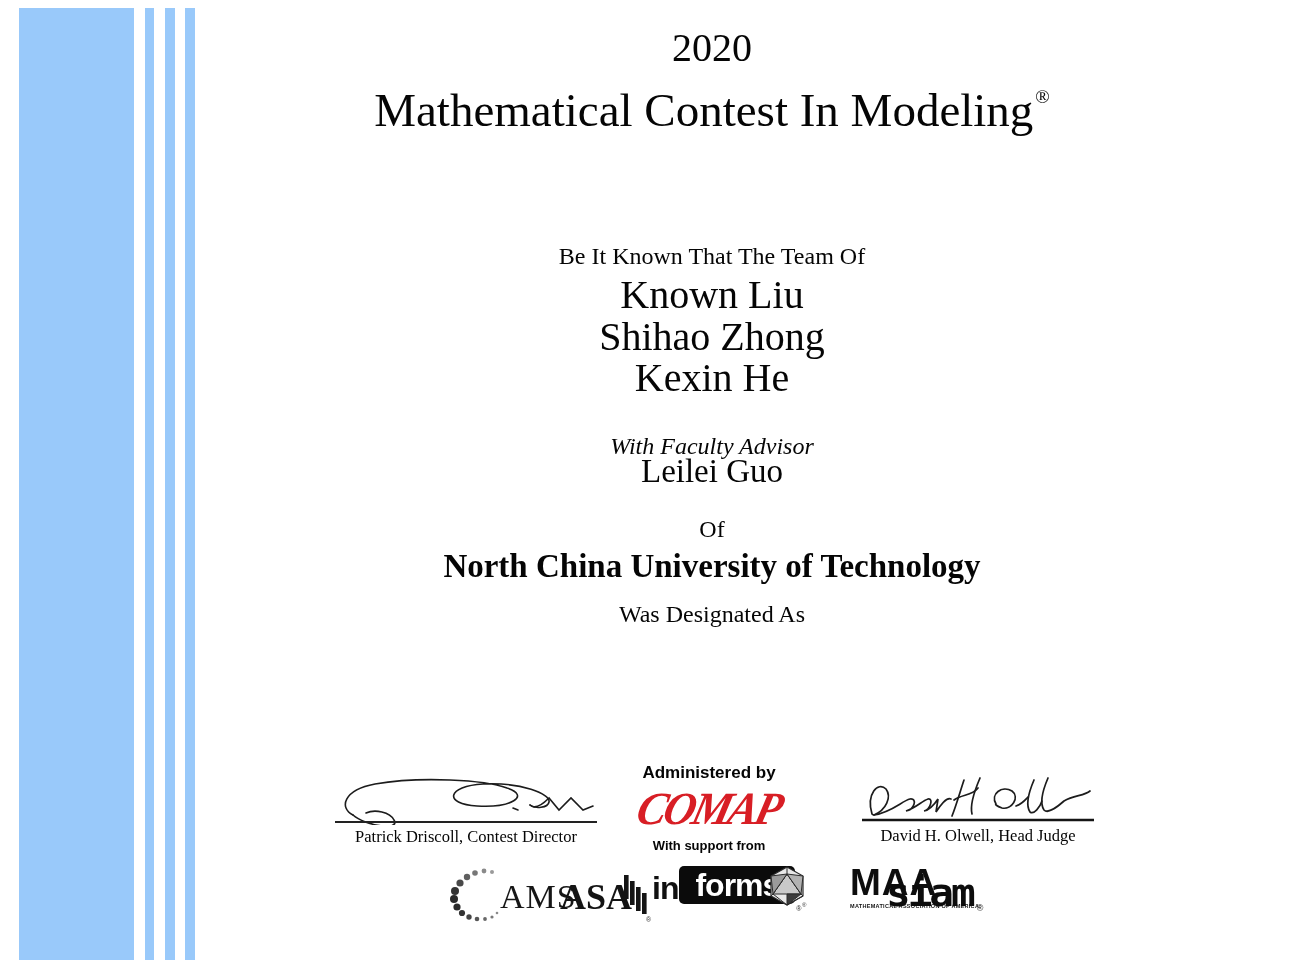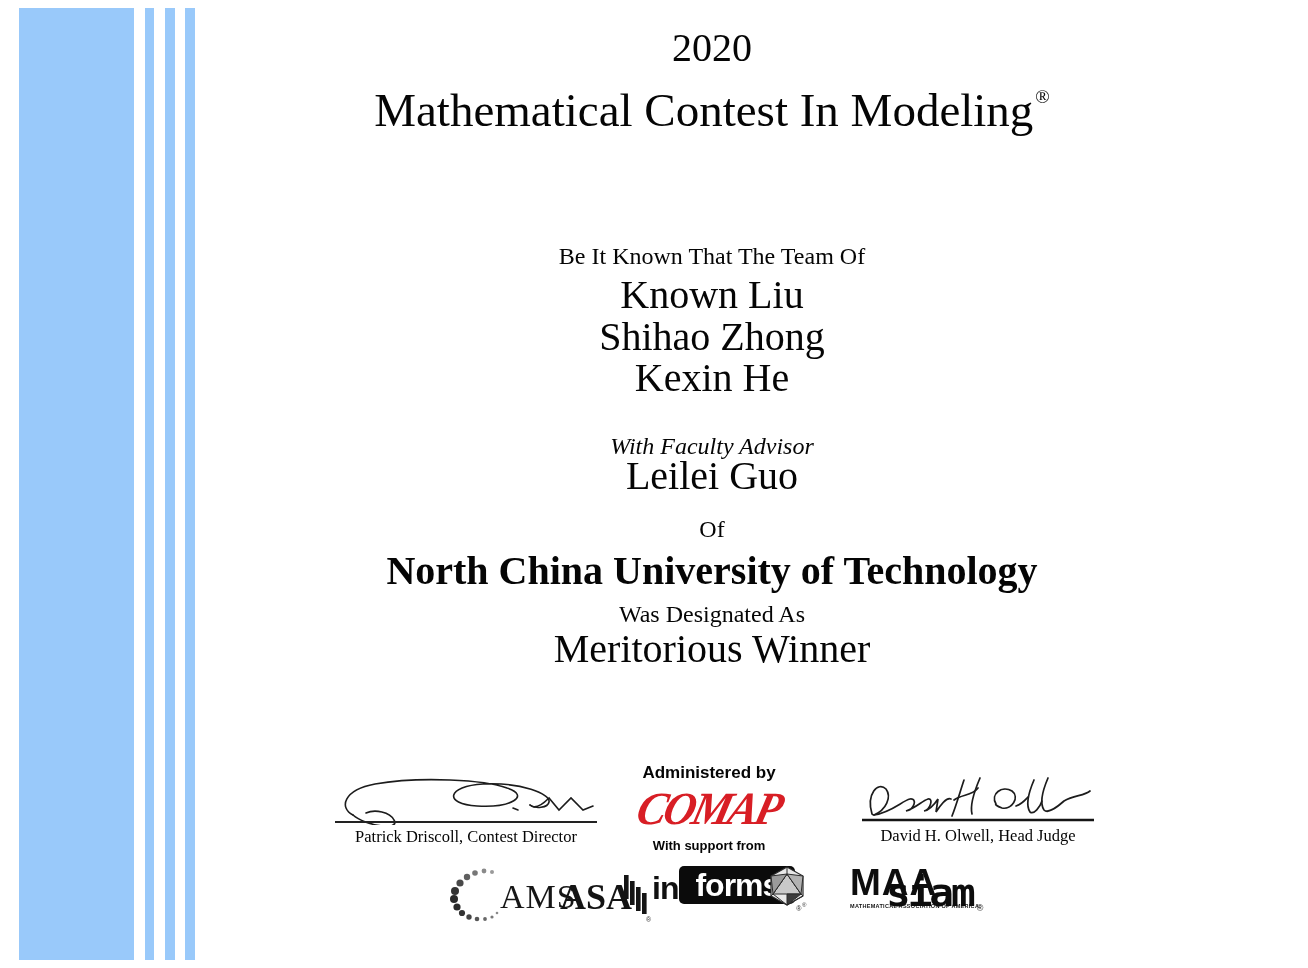--- a/index.html
+++ b/index.html
@@ -13,21 +13,21 @@
   .stripe-1    { left:145px; width:9px;  }
   .stripe-2    { left:165px; width:10px; }
   .stripe-3    { left:185px; width:10px; }
 
   
   .content { position:absolute; left:207px; width:1010px; text-align:center; }
   .t-year   { top:26px;  font-size:40px; line-height:1.1; }
   .t-title  { top:85px;  font-size:47px; line-height:1.1; }
   .t-cert   { top:150px; font-size:47px; line-height:1.1; }
   .t-small  { font-size:24px; line-height:1.15; }
-  .t-big    { font-size:40px; line-height:1.15; }
+  .t-big    { font-size:33px; line-height:1.15; }
   .t-intro1 { top:243px; }
   .t-names  { top:274px; font-size:40px; line-height:41.5px; }
   .t-intro2 { top:433px;font-style:italic; }
   .t-advisor{ top:453px; }
   .t-of     { top:516px; }
   .t-univ   { top:548px;font-weight:bold; }
   .t-desig  { top:601px; }
   .t-winner { top:626px; }
   .reg-mark { font-size:19px; vertical-align:23px; margin-left:2px; }
 
@@ -110,23 +110,20 @@
   </div>
 
   <div class="content t-big t-univ">
     <span>North China University of Technology</span>
   </div>
 
   <div class="content t-small t-desig">
     <span>Was Designated As</span>
   </div>
 
-  <div class="content t-big t-winner">
-    <span>Meritorious Winner</span>
-  </div>
 
   <div class="sig-block sig-left">
     <svg class="sig-svg" width="266" height="50" viewBox="0 0 266 50">
       <g fill="none" stroke="#1c1c1c" stroke-width="1.6" stroke-linecap="round">
         <path d="M20,40 C6,33 10,15 42,9 C88,1 152,5 174,13 C198,21 178,33 144,31 C110,29 114,11 150,9 C188,7 218,19 216,27 C215,33 202,34 197,30"></path>
         <path d="M20,40 C32,51 68,56 61,45 C57,37 42,34 33,38"></path>
         <path d="M197,30 C202,35 210,29 216,23 L226,35 L238,23 L250,35 L260,31"></path>
         <path d="M180,33 l5,2"></path>
       </g>
       <line x1="2" y1="47" x2="264" y2="47" stroke="#222" stroke-width="2"></line>

